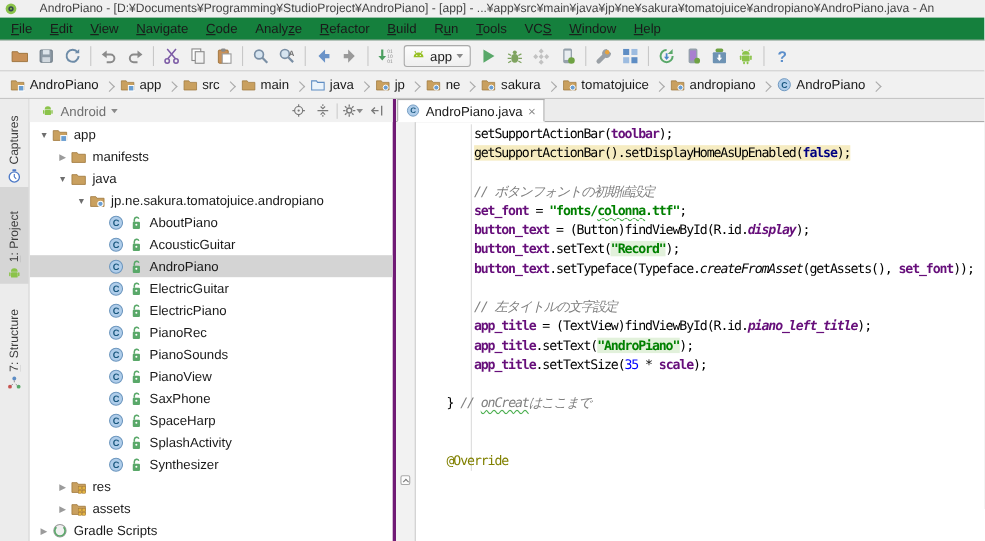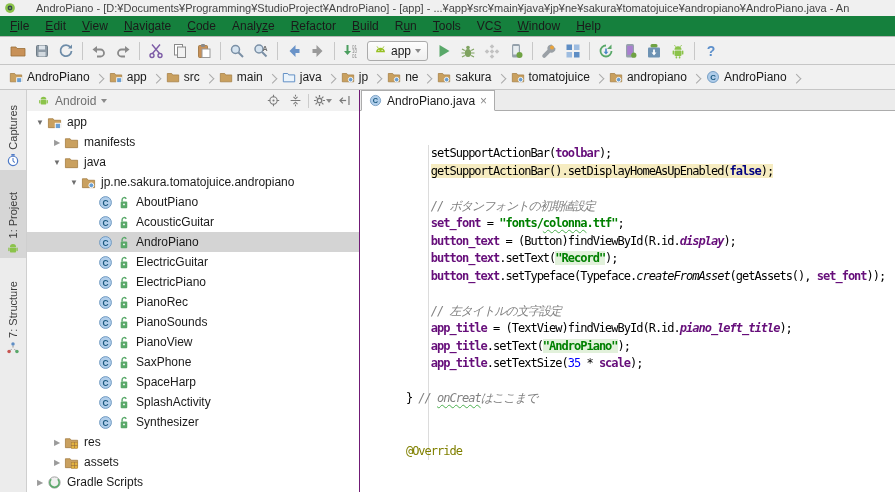--- a/index.html
+++ b/index.html
@@ -44,21 +44,21 @@
 
   
   .rail { width:27px; background:#ECECEC; border-right:1px solid #CFCFCF; display:flex; flex-direction:column; }
   .rail-item { width:100%; display:flex; flex-direction:column; align-items:center; justify-content:flex-end;
     padding-bottom:3px; gap:3px; }
   .rail-item.sel { background:#D6D6D6; }
   .rail-label { writing-mode:vertical-lr; transform:rotate(180deg); font-size:11px; color:#3c3c3c; white-space:nowrap; }
   .rail-item svg { width:14px; height:14px; }
 
   
-  .project { width:333px; background:#FFFFFF; border-right:1px solid #701a75; display:flex; flex-direction:column; }
+  .project { width:333px; background:#FFFFFF; border-right:3px solid #701a75; display:flex; flex-direction:column; }
   .proj-head { height:21px; background:#F1F1F1; display:flex; align-items:center; padding:0 4px; flex:none; }
   .view-sel { display:flex; align-items:center; gap:5px; padding:1px 6px; color:#6f6f6f; }
   .view-sel svg { width:13px; height:13px; }
   .ph-spacer { flex:1; }
   .ph-btn { width:22px; height:20px; display:flex; align-items:center; justify-content:center; }
   .ph-btn svg { width:13px; height:13px; }
   .ph-sep { width:1px; height:14px; background:#CCCCCC; margin:0 2px; }
   .tree { flex:1; overflow:hidden; padding-top:1px; }
   .trow { height:20px; display:flex; align-items:center; white-space:nowrap; }
   .trow.sel { background:#D4D4D4; }
@@ -68,21 +68,21 @@
   .lockico svg { margin-left:-2px; }
   .tlabel { color:#1a1a1a; }
 
   
   .editor { flex:1; display:flex; flex-direction:column; background:#FFF; min-width:0; }
   .tabbar { height:21px; background:#ECECEC; border-bottom:1px solid #ACACAC; display:flex; align-items:flex-end; flex:none; }
   .tab { height:21px; margin-bottom:-1px; background:#FFFFFF; border:1px solid #ACACAC; border-bottom:1px solid #FFF;
     display:flex; align-items:center; gap:5px; padding:0 7px; }
   .tab svg { width:13px; height:13px; }
   .tab-close { color:#8a8a8a; font-size:12px; line-height:10px; cursor:pointer; }
-  .codewrap { flex:1; display:flex; position:relative; overflow:hidden;align-items:center; }
+  .codewrap { flex:1; display:flex; position:relative; overflow:hidden; }
   .gutter { width:18px; background:#F2F2F2; border-right:1px solid #CDCDCD; position:relative; flex:none; }
   .fold { position:absolute; left:4px; width:9px; height:9px; background:#FCFCFC; border:1px solid #A9A9A9;
     border-radius:2px; }
   .fold::after { content:""; position:absolute; left:2px; top:3px; width:3px; height:3px;
     border-top:1px solid #7a7a7a; border-right:1px solid #7a7a7a; transform:rotate(-45deg); }
   .codepane { flex:1; position:relative; padding:2px 0 0 3px; font-family:"DejaVu Sans Mono", monospace;
     font-size:12px; letter-spacing:-1px; color:#000; min-width:0; }
   .guide { position:absolute; width:1px; background:#DCDCDC; }
   .cl { height:17.5px; line-height:17.5px; white-space:pre; position:relative; }
   .tk.p { color:#000000; }

